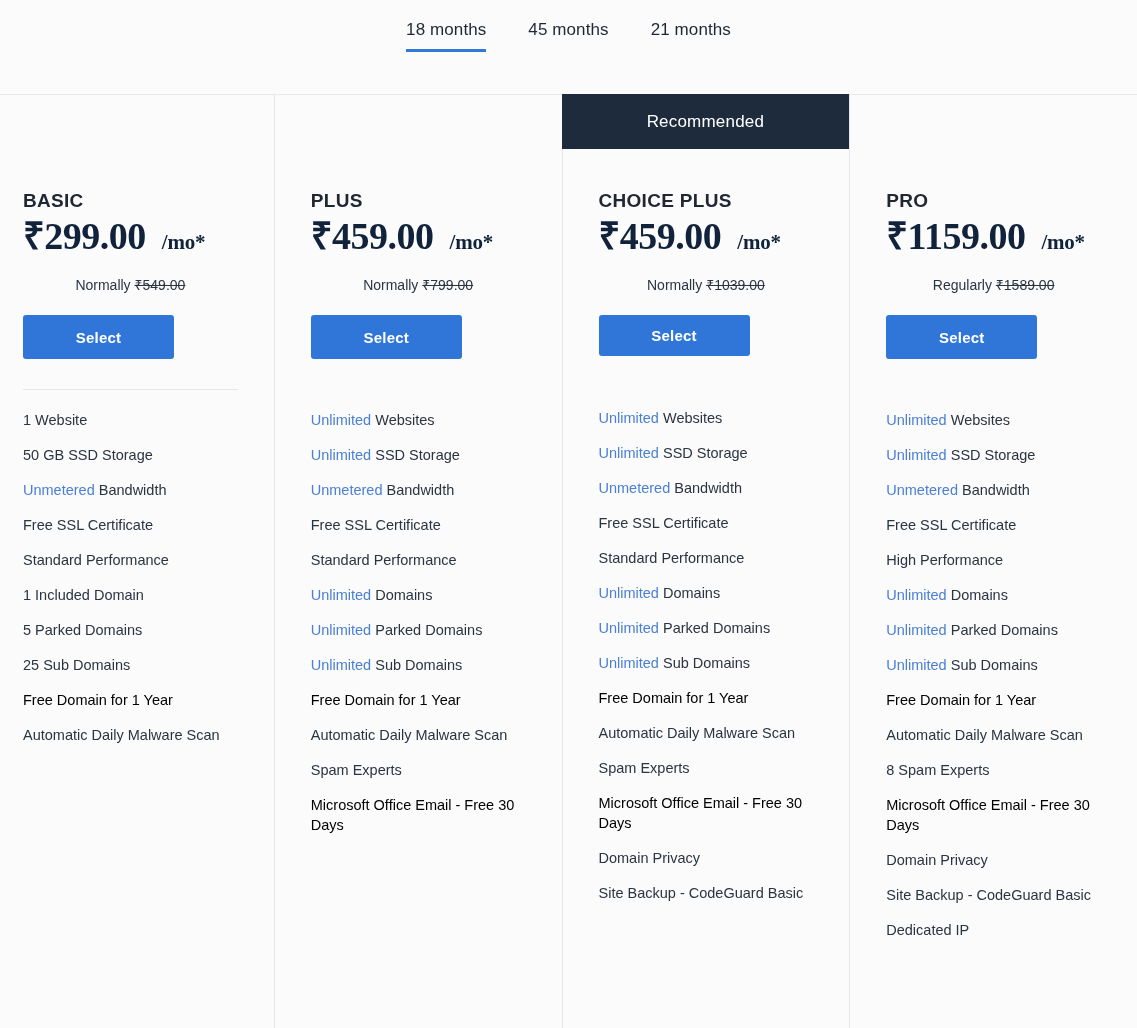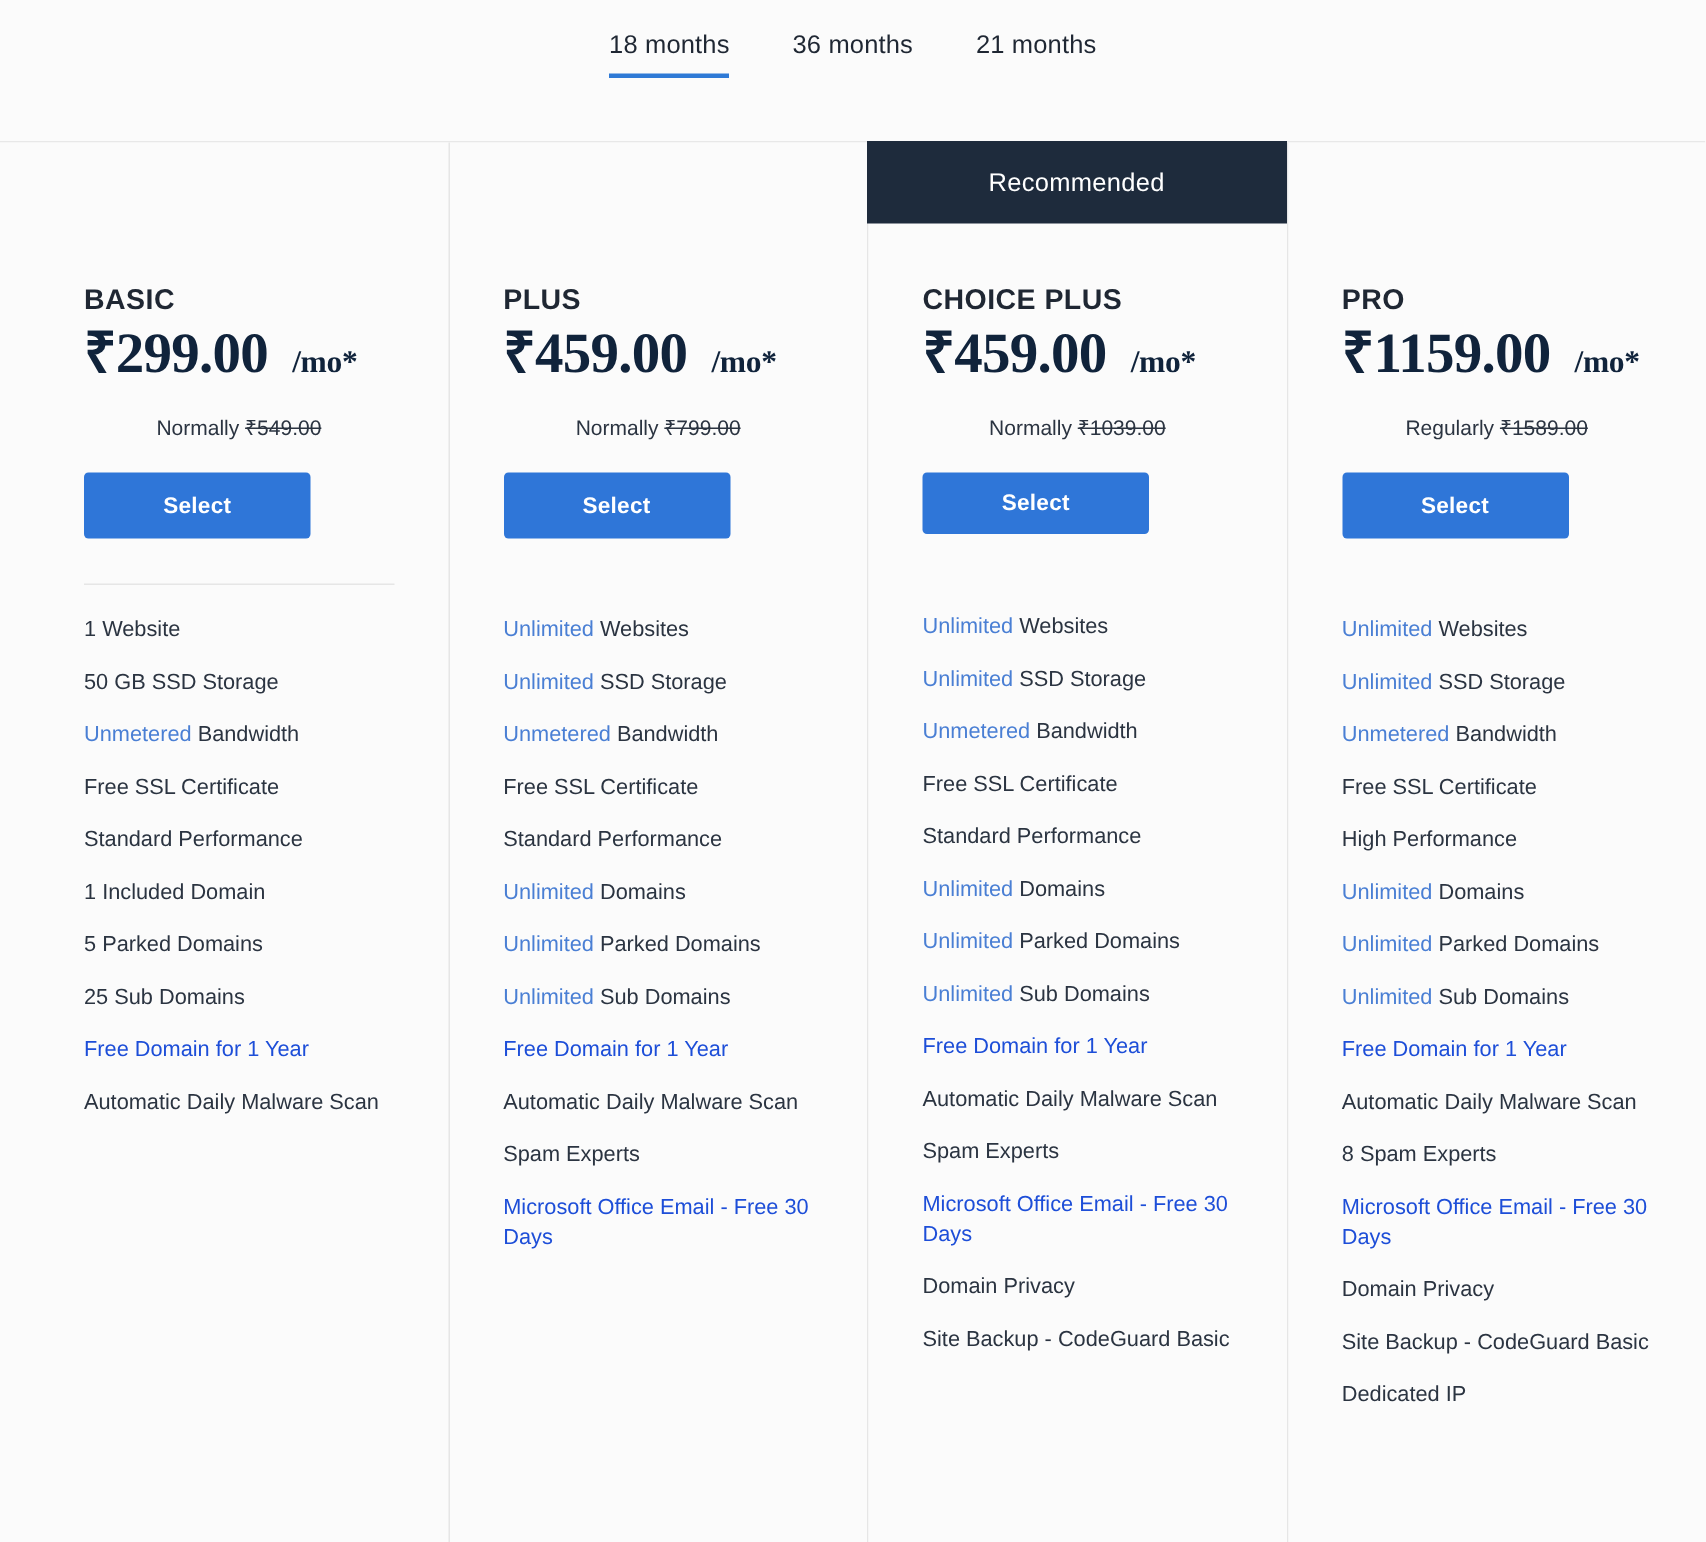--- a/index.html
+++ b/index.html
@@ -61,21 +61,21 @@
     border-top: 1px solid #e8e8e8;
   }
   .card {
     position: relative;
     flex: 1 1 0;
     background: #fbfbfb;
     border-right: 1px solid #e6e6e6;
     padding: 0 36px;
   }
   .card:last-child { border-right: none; }
-  .card:first-child { padding-left: 56px; }
+  .card:first-child { padding-left: 23px; }
 
   
   .ribbon {
     position: absolute;
     top: -1px;
     left: -1px;
     right: 0;
     height: 55px;
     background: #1e2b3c;
     color: #ffffff;
@@ -162,31 +162,31 @@
 
   .features { list-style: none; }
   .feature {
     font-size: 14.5px;
     line-height: 20px;
     color: #2b3441;
     margin-bottom: 15px;
     max-width: 205px;
   }
   .feature .hl { color: #4a7fd4; }
-  .feature.all-hl { color: #1d4ed8; }
+  .feature.all-hl { color: #000000; }
 </style>
 </head>
 <body>
 
 <div class="page">
 
   <div class="term-bar">
     <div class="term-tabs">
         <div class="term-tab active">18 months</div>
-        <div class="term-tab">36 months</div>
+        <div class="term-tab">45 months</div>
         <div class="term-tab">21 months</div>
       </div>
   </div>
 
   <div class="cards">
       <div class="card basic">
         <div class="card-body">
           <div class="plan-name">BASIC</div>
           <div class="price-row">
             <span class="price-amount">₹299.00</span>

